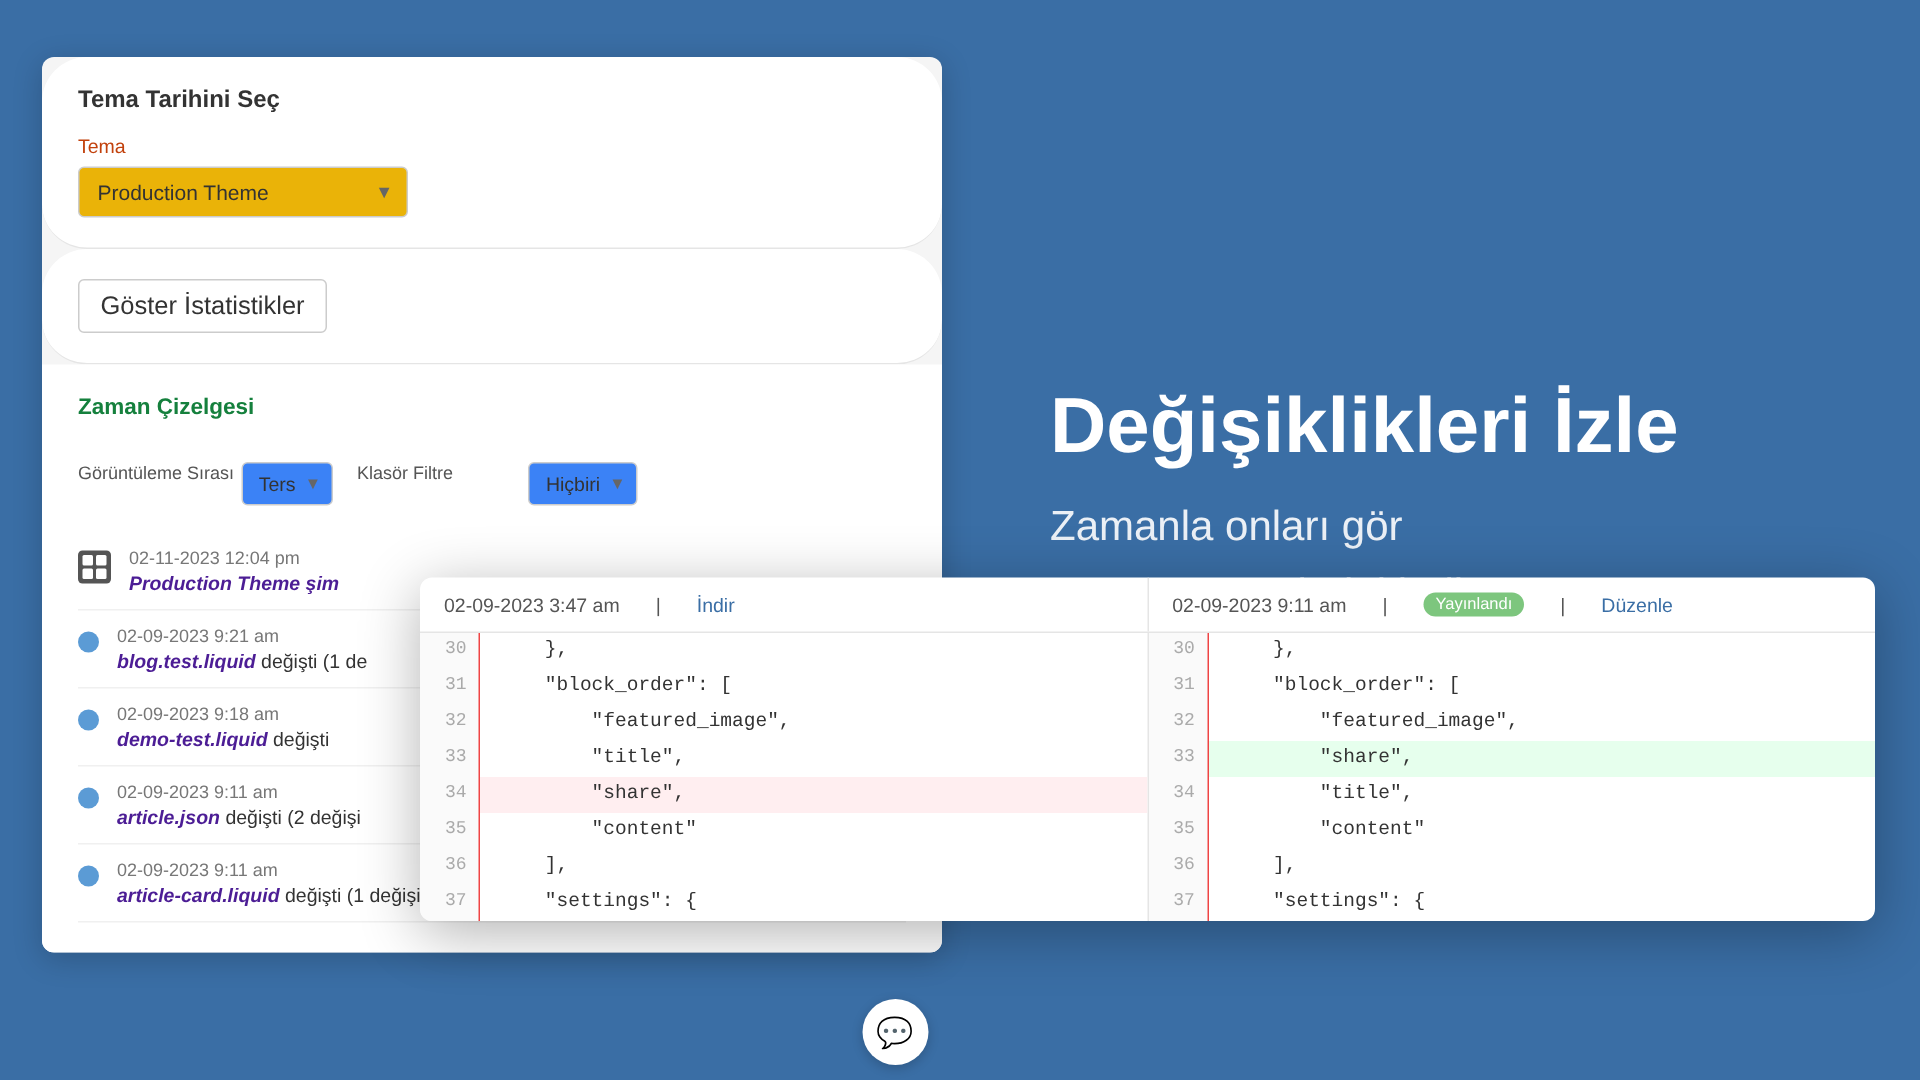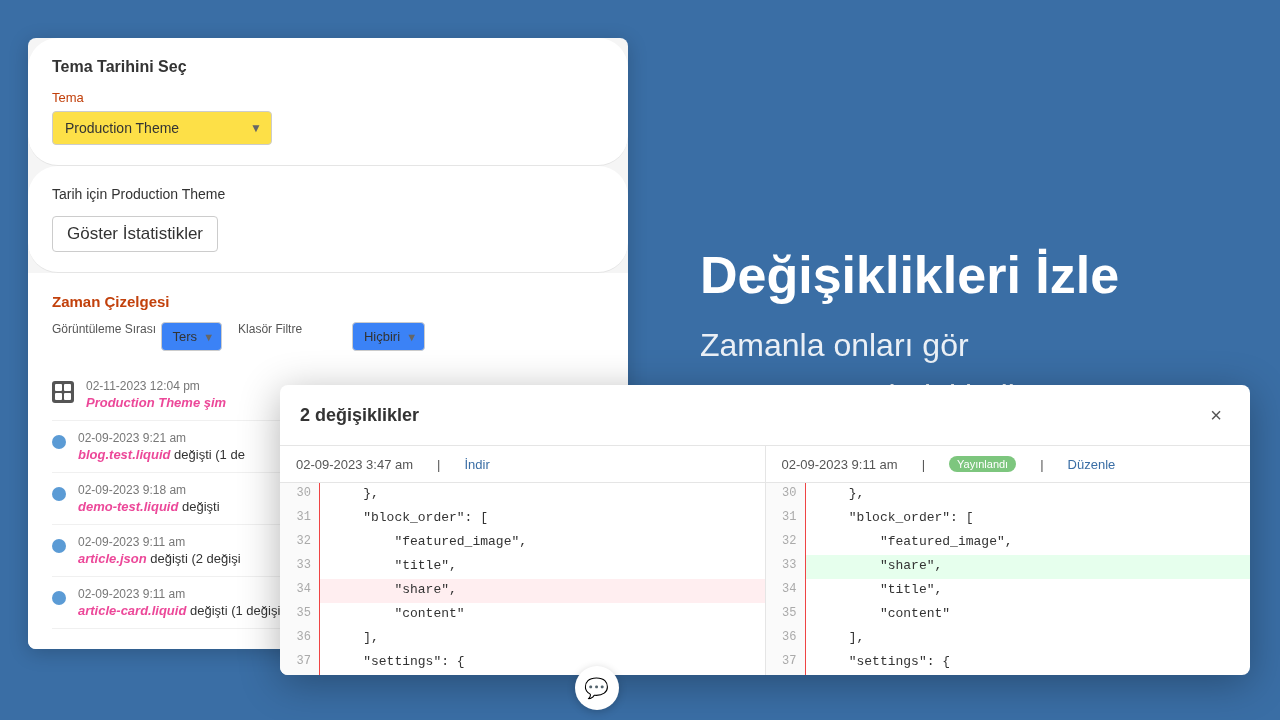--- a/index.html
+++ b/index.html
@@ -25,21 +25,21 @@
       padding: 60px;
       color: white;
     }
     .bg-text h1 {
       font-size: 52px;
       font-weight: 600;
       margin-bottom: 16px;
       line-height: 1.1;
     }
     .bg-text p {
-      font-size: 32px;
+      font-size: 28px;
       font-weight: 400;
       line-height: 1.6;
       opacity: 0.9;
     }
 
     
     .left-panel {
       position: absolute;
       left: 28px;
       top: 38px;
@@ -74,21 +74,21 @@
       position: relative;
       display: inline-block;
       width: 220px;
     }
 
     .select-wrapper select {
       width: 100%;
       padding: 8px 30px 8px 12px;
       border: 1px solid #ccc;
       border-radius: 4px;
-      background: #fde047;
+      background: #eab308;
       font-size: 14px;
       color: #333;
       appearance: none;
       -webkit-appearance: none;
       cursor: pointer;
       outline: none;
     }
 
     .select-arrow {
       position: absolute;
@@ -118,22 +118,22 @@
     }
 
     .timeline-section {
       background: white;
       padding: 20px 24px;
     }
 
     .timeline-header {
       font-size: 15px;
       font-weight: 600;
-      color: #c2410c;
-      margin-bottom: 12px;
+      color: #15803d;
+      margin-bottom: 28px;
     }
 
     .filter-row {
       display: flex;
       gap: 16px;
       margin-bottom: 18px;
     }
 
     .filter-group {
       display: flex;
@@ -210,21 +210,21 @@
       margin-bottom: 2px;
     }
 
     .timeline-desc {
       font-size: 13px;
       color: #333;
     }
 
     .timeline-desc strong {
       font-style: italic;
-      color: #ec4899;
+      color: #4c1d95;
     }
 
     
     .modal-overlay {
       position: absolute;
       left: 280px;
       top: 385px;
       width: 970px;
       background: white;
       border-radius: 8px;
@@ -370,21 +370,20 @@
     <div class="field-label">Tema</div>
     <div class="select-wrapper">
       <select>
         <option>Production Theme</option>
       </select>
       <span class="select-arrow">▼</span>
     </div>
   </div>
 
   <div class="panel-section">
-    <div class="section-subtitle">Tarih için Production Theme</div>
     <button class="btn-outline">Göster İstatistikler</button>
   </div>
 
   <div class="timeline-section">
     <div class="timeline-header">Zaman Çizelgesi</div>
     <div class="filter-row">
       <div class="filter-group">
         <span class="filter-label">Görüntüleme Sırası</span>
         <div style="position:relative; display:inline-block;">
           <select class="filter-select">
@@ -448,24 +447,20 @@
         <div class="timeline-content">
           <div class="timeline-date">02-09-2023 9:11 am</div>
           <div class="timeline-desc"><strong>article-card.liquid</strong> değişti (1 değişiklik)</div>
         </div>
       </div>
     </div>
   </div>
 </div>
 
 <div class="modal-overlay">
-  <div class="modal-header">
-    <span class="modal-title">2 değişiklikler</span>
-    <button class="modal-close">×</button>
-  </div>
 
   <div class="diff-header-row">
     <div class="diff-header-col">
       <span>02-09-2023 3:47 am</span>
       <span>|</span>
       <a class="diff-link" href="#">İndir</a>
     </div>
     <div class="diff-header-col">
       <span>02-09-2023 9:11 am</span>
       <span>|</span>

